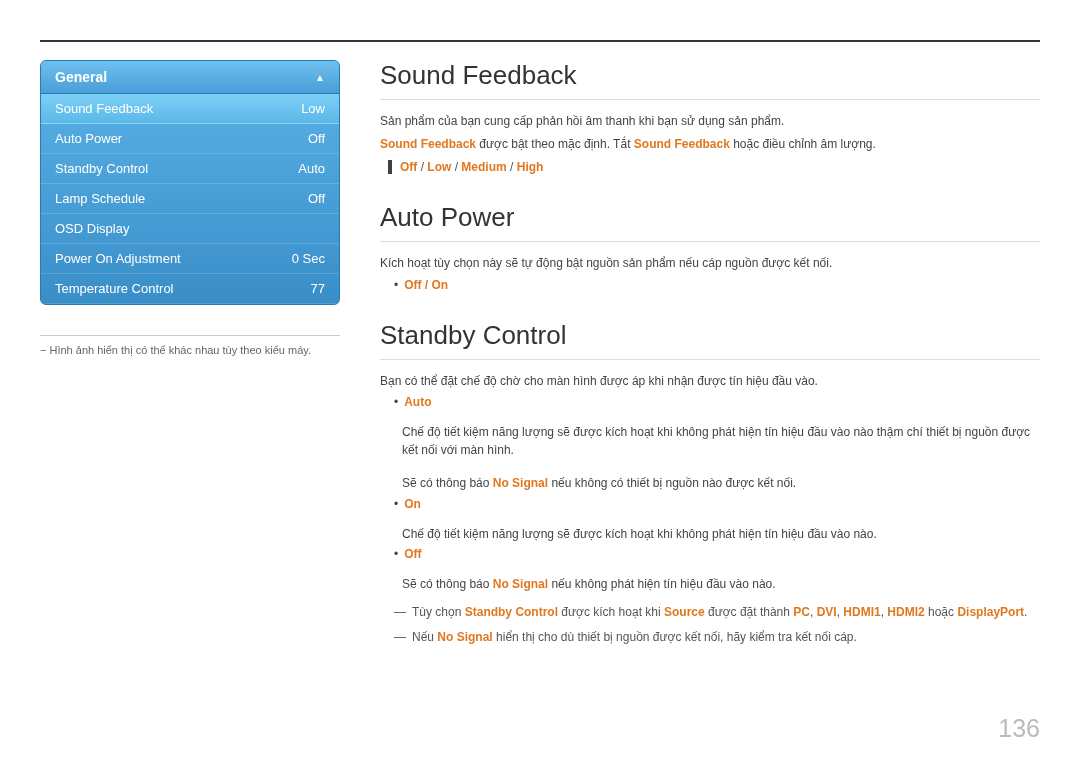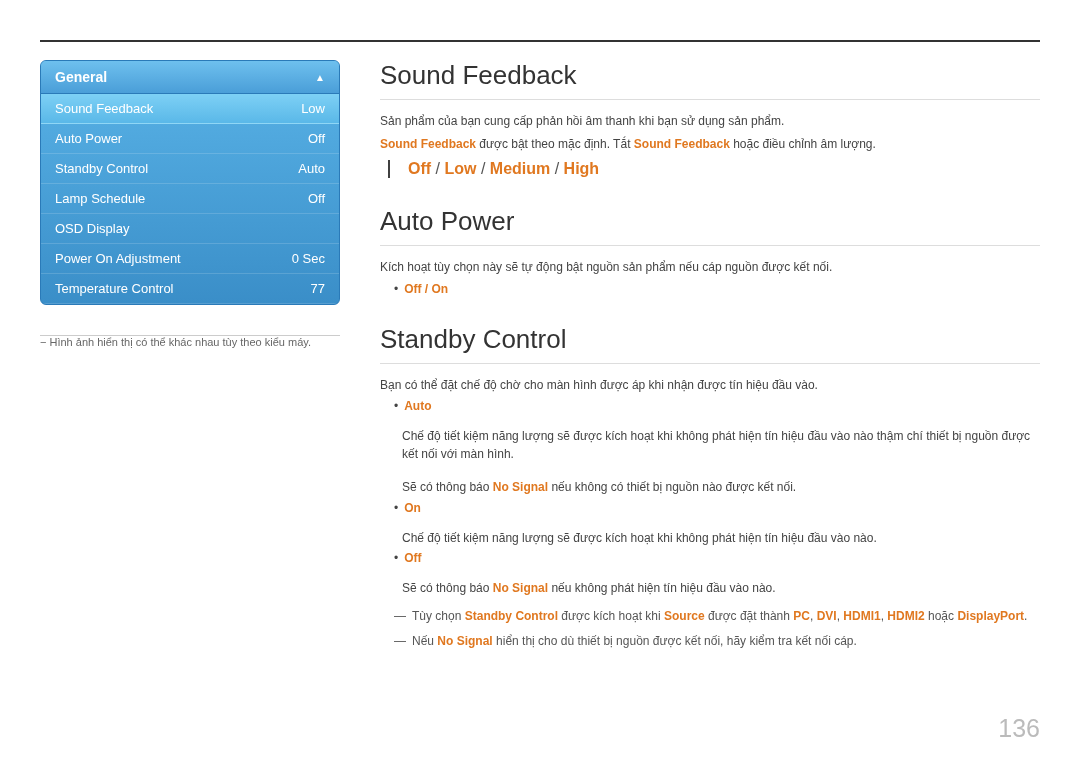--- a/index.html
+++ b/index.html
@@ -73,20 +73,21 @@
       font-weight: 500;
     }
 
     .sidebar-item .item-value {
       color: #fff;
       font-size: 13px;
     }
 
     .sidebar-note {
       margin-top: 30px;
+      padding-top: 8px;
       border-top: 1px solid #ccc;
       font-size: 11px;
       color: #666;
     }
 
     
     .main-content {
       position: absolute;
       top: 60px;
       left: 380px;
@@ -114,26 +115,26 @@
       line-height: 1.6;
       margin-bottom: 4px;
     }
 
     .highlight-orange {
       color: #e07820;
       font-weight: bold;
     }
 
     .options-line {
-      font-size: 16px;
+      font-size: 12px;
       color: #555;
       margin-top: 6px;
       margin-left: 8px;
-      border-left: 2px solid #404040;
-      padding-left: 18px;
+      border-left: 4px solid #404040;
+      padding-left: 8px;
     }
 
     .bullet-item {
       font-size: 12px;
       color: #444;
       margin-left: 14px;
       margin-top: 4px;
       display: flex;
       align-items: flex-end;
       gap: 6px;

